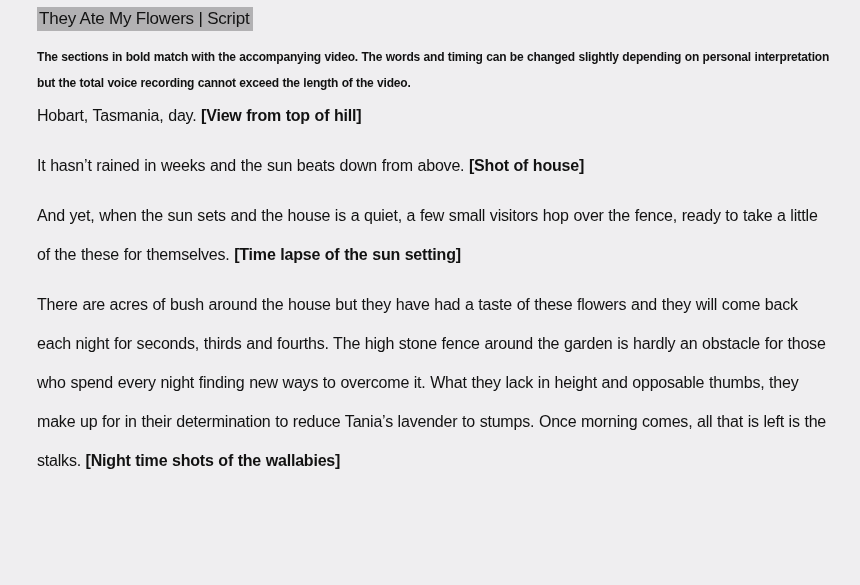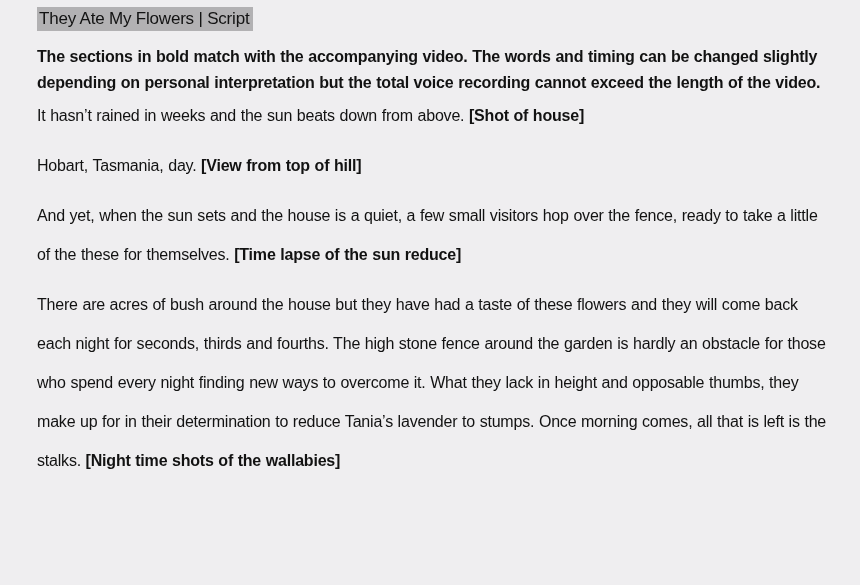--- a/index.html
+++ b/index.html
@@ -28,39 +28,39 @@
   }
   .doc-title .highlight {
     padding: 2px 4px 3px 2px;
   }
   p.para {
     letter-spacing: -0.2px;
     word-spacing: 0.4px;
   }
   p.para.intro {
     font-weight: 700;
-    font-size: 16px;
+    font-size: 12px;
     line-height: 26px;
     margin: 0;
   }
   p.para.body {
     font-size: 16px;
     line-height: 39px;
     margin: 0 0 11px 0;
     font-weight: 400;
   }
   .seg-bold {
     font-weight: 700;
   }
 </style>
 </head>
 <body style="background: rgb(239, 238, 240); color: rgb(18, 18, 18);">
 
 <div class="page">
   <h1 class="doc-title"><span class="highlight" style="background: rgb(178, 177, 179);">They Ate My Flowers | Script</span></h1>
   <div id="doc-body">
       <p class="para intro"><span class="seg-bold">The sections in bold match with the accompanying video. The words and timing can be changed slightly depending on personal interpretation but the total voice recording cannot exceed the length of the video.</span></p>
+      <p class="para body"><span>Hobart, Tasmania, day. </span><span class="seg-bold">[View from top of hill]</span></p>
       <p class="para body"><span>It hasn’t rained in weeks and the sun beats down from above. </span><span class="seg-bold">[Shot of house]</span></p>
-      <p class="para body"><span>Hobart, Tasmania, day. </span><span class="seg-bold">[View from top of hill]</span></p>
-      <p class="para body"><span>And yet, when the sun sets and the house is a quiet, a few small visitors hop over the fence, ready to take a little of the these for themselves. </span><span class="seg-bold">[Time lapse of the sun reduce]</span></p>
+      <p class="para body"><span>And yet, when the sun sets and the house is a quiet, a few small visitors hop over the fence, ready to take a little of the these for themselves. </span><span class="seg-bold">[Time lapse of the sun setting]</span></p>
       <p class="para body"><span>There are acres of bush around the house but they have had a taste of these flowers and they will come back each night for seconds, thirds and fourths. The high stone fence around the garden is hardly an obstacle for those who spend every night finding new ways to overcome it. What they lack in height and opposable thumbs, they make up for in their determination to reduce Tania’s lavender to stumps. Once morning comes, all that is left is the stalks. </span><span class="seg-bold">[Night time shots of the wallabies]</span></p>
     </div>
 </div>
 
 </body></html>

